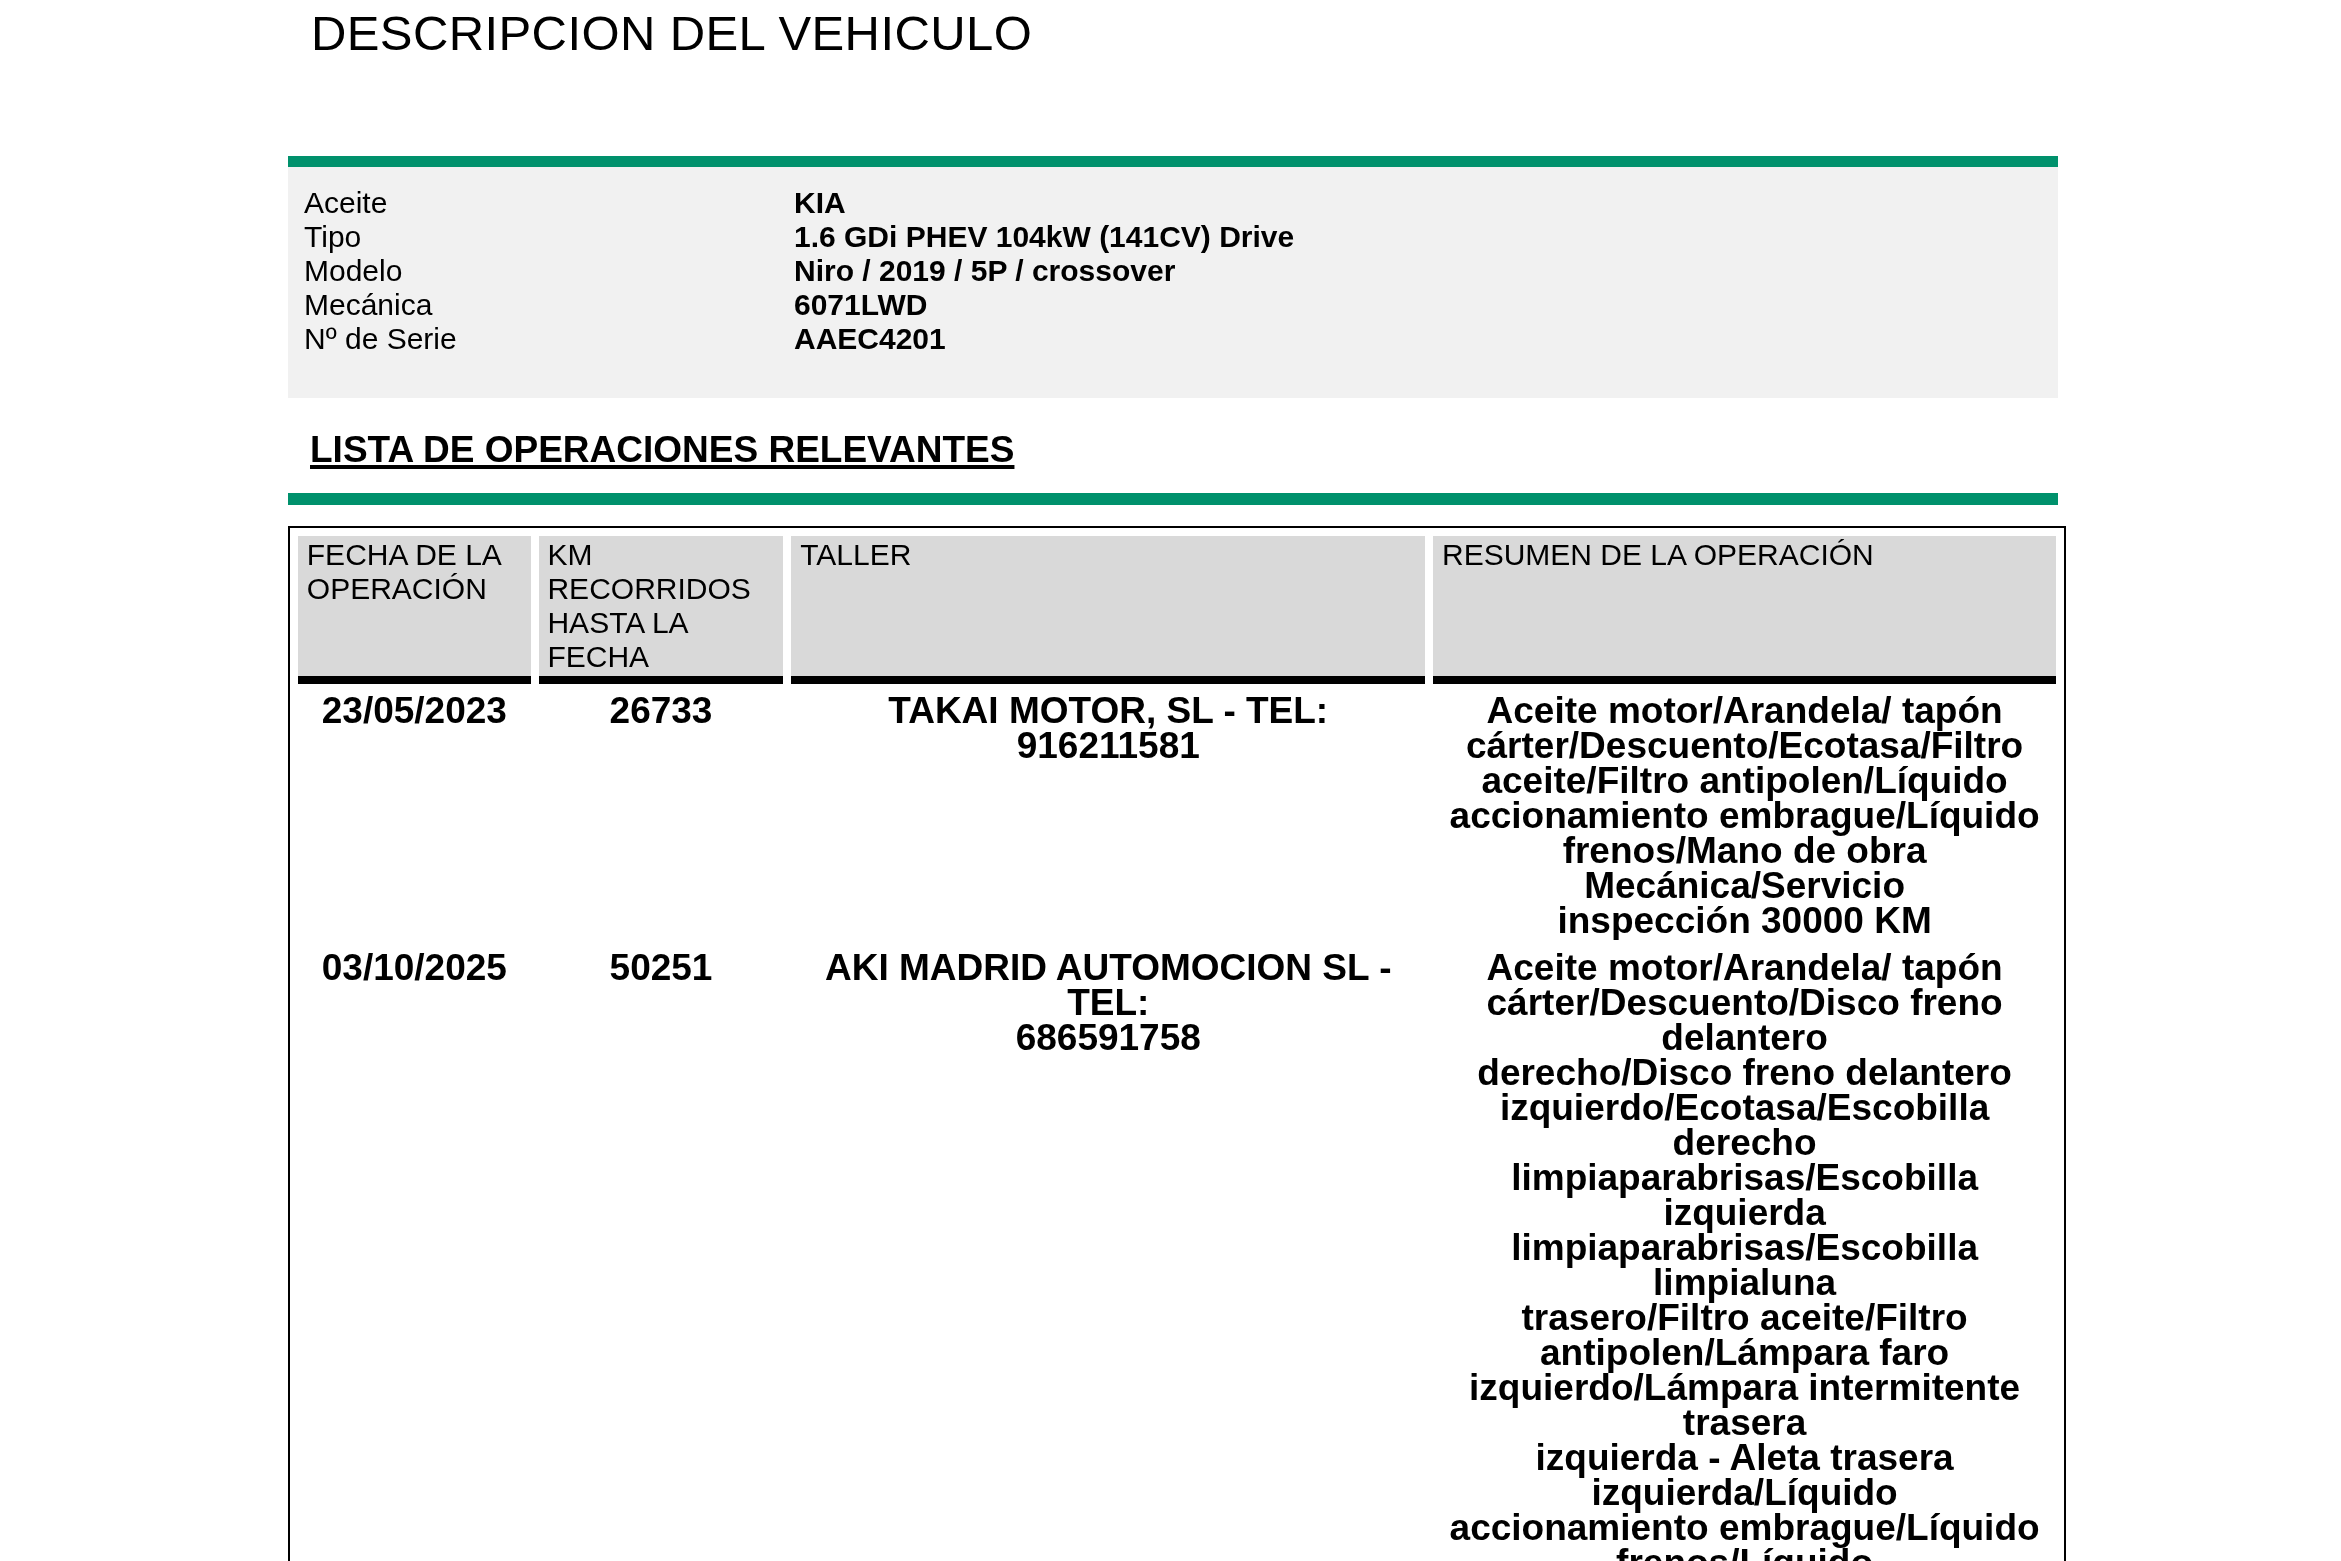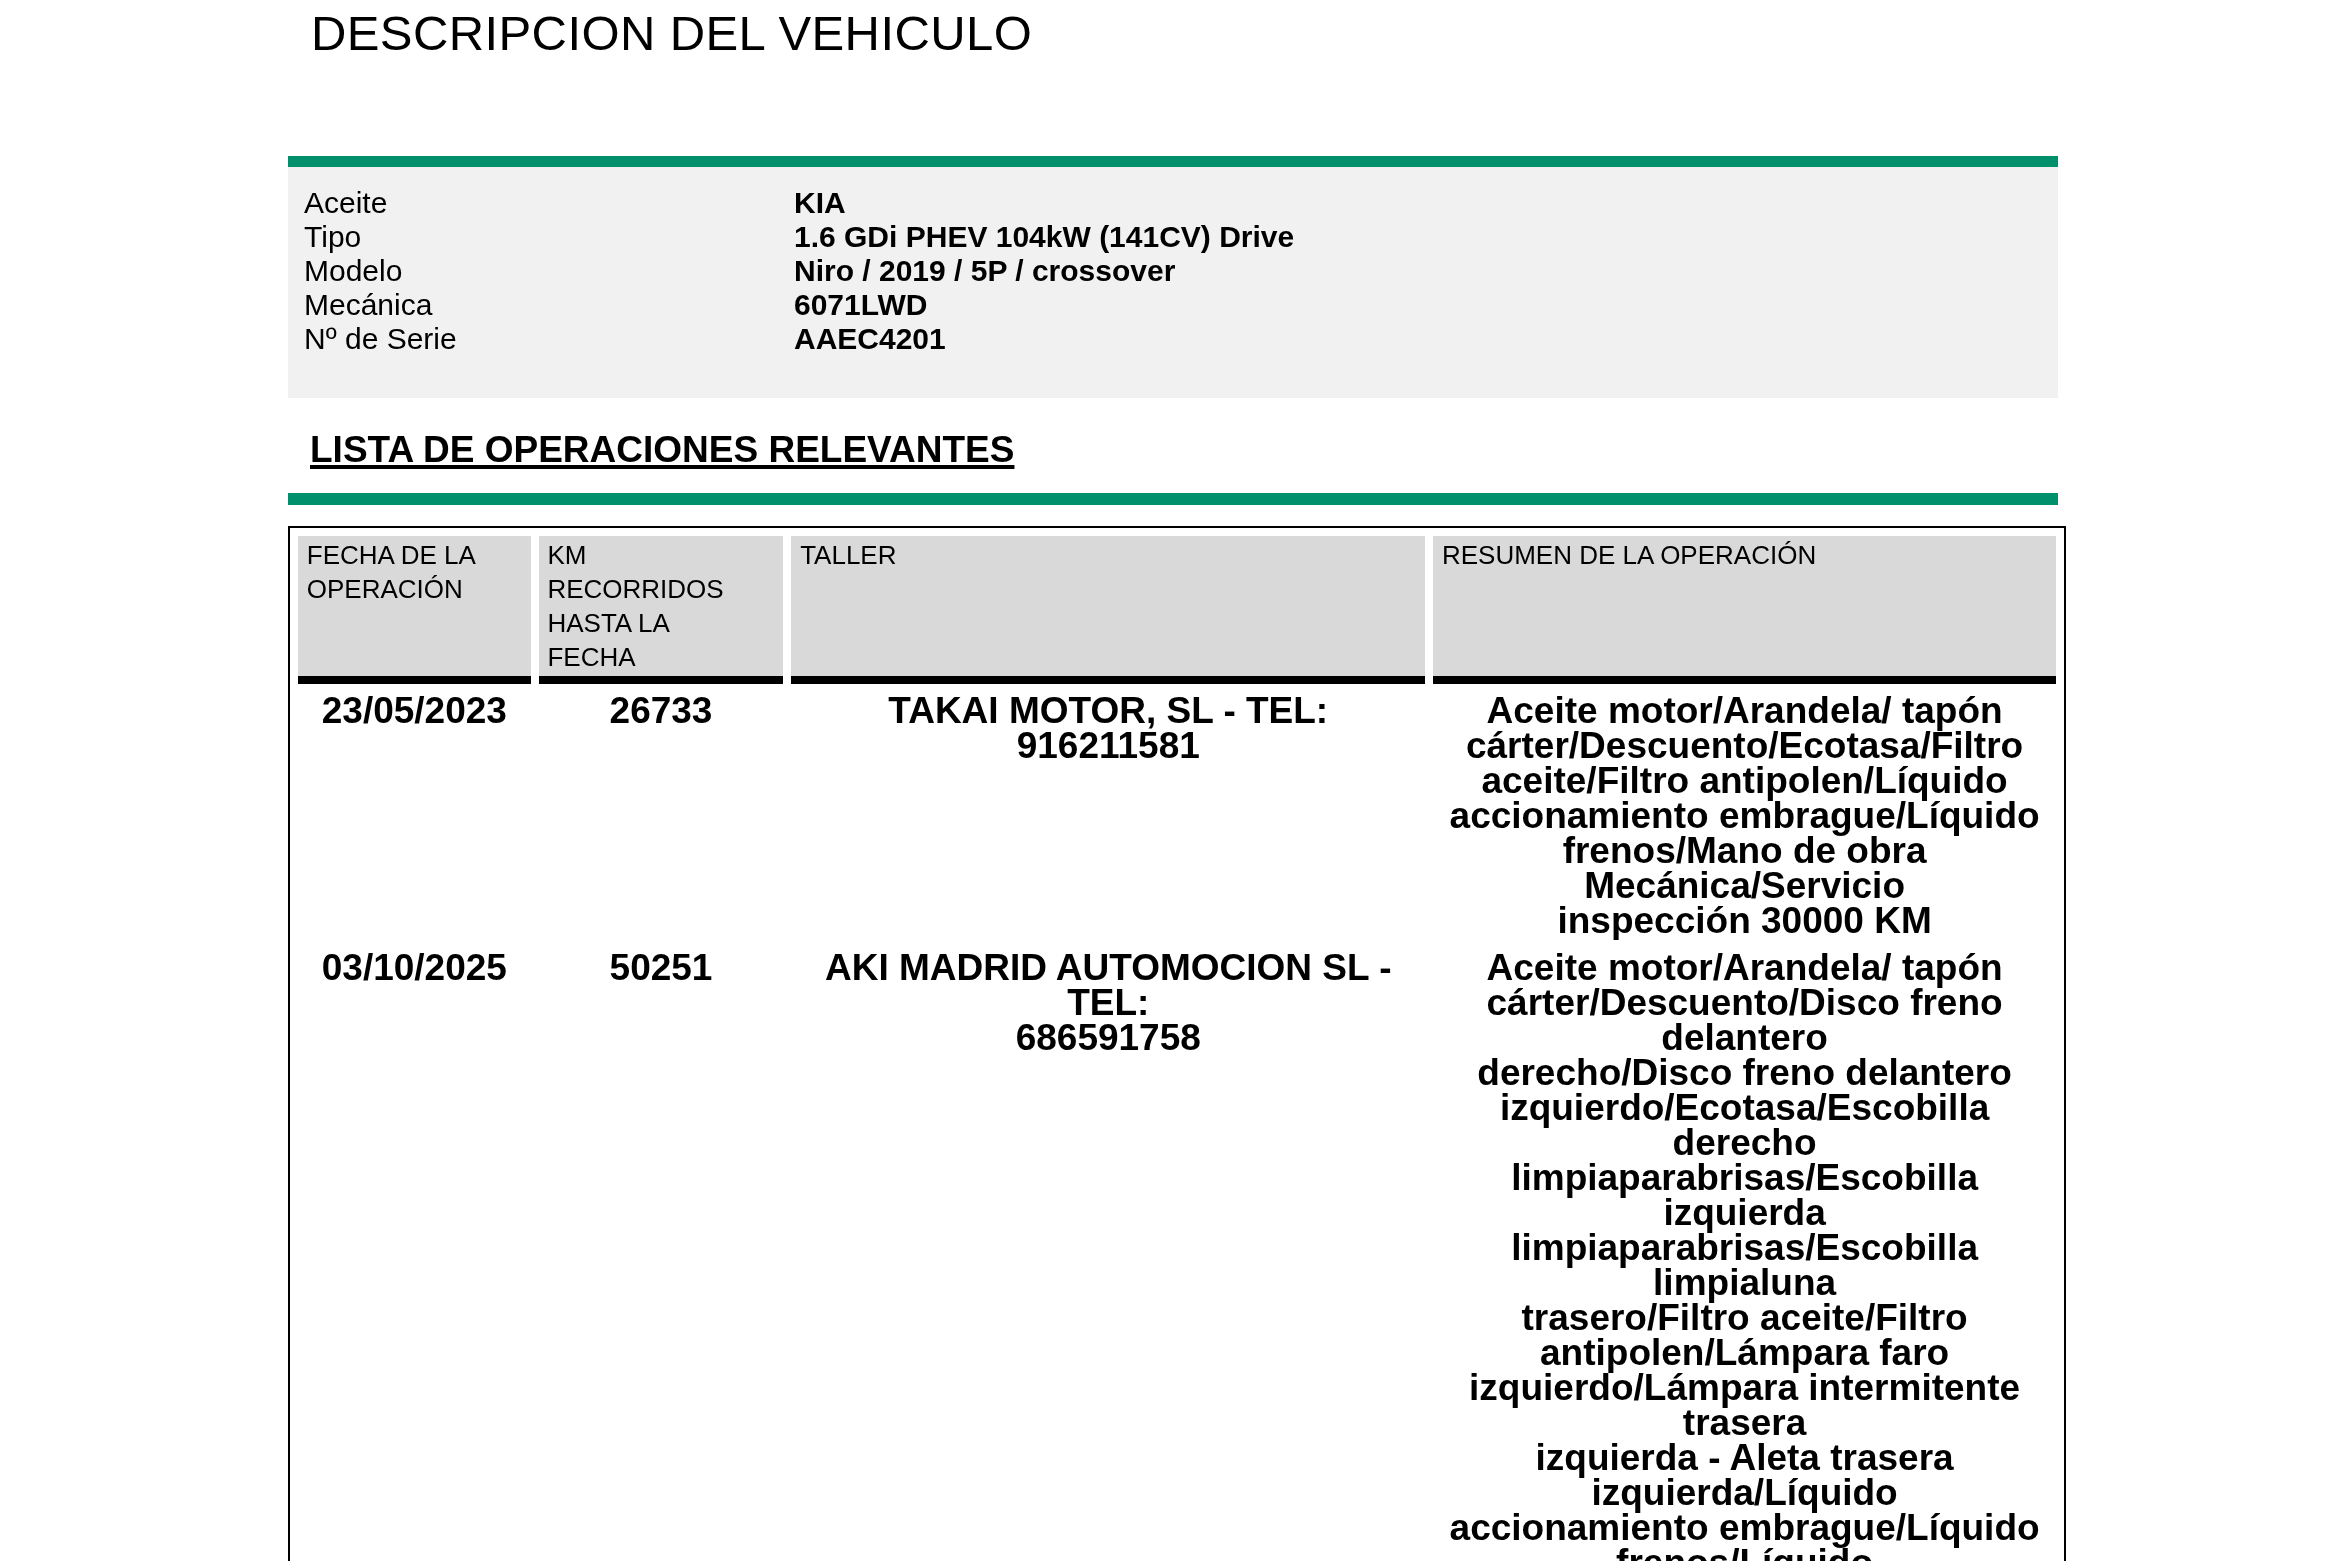--- a/index.html
+++ b/index.html
@@ -75,21 +75,21 @@
     left: 288px;
     top: 526px;
     width: 1778px;
     table-layout: fixed;
     border-collapse: separate;
     border-spacing: 8.8px;
     border: 2.7px solid #000000;
   }
   .ops-table th {
     background: #d9d9d9;
-    font-size: 26px;
+    font-size: 30px;
     font-weight: 400;
     line-height: 34px;
     text-align: left;
     vertical-align: top;
     padding: 1.8px 8.8px;
     border-bottom: 8px solid #000000;
     white-space: pre-line;
   }
   .ops-table td {
     font-size: 37px;

